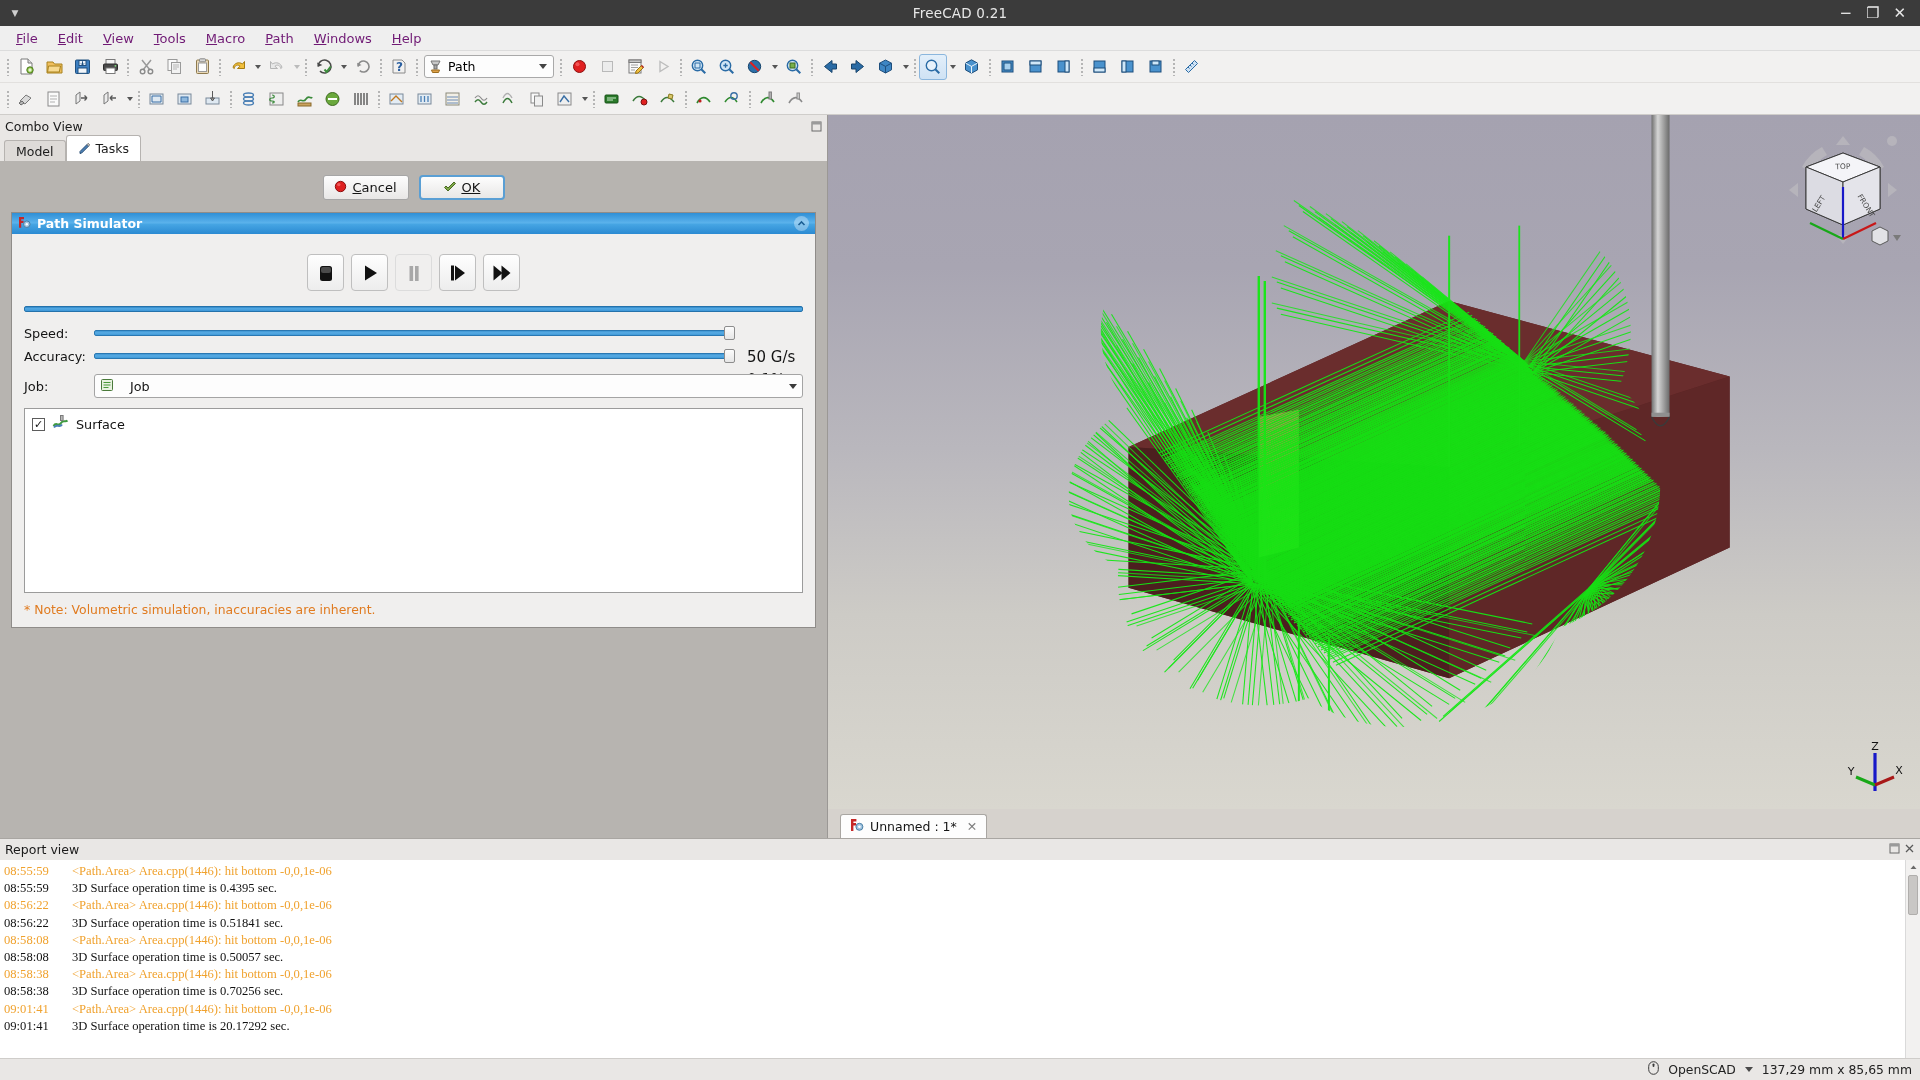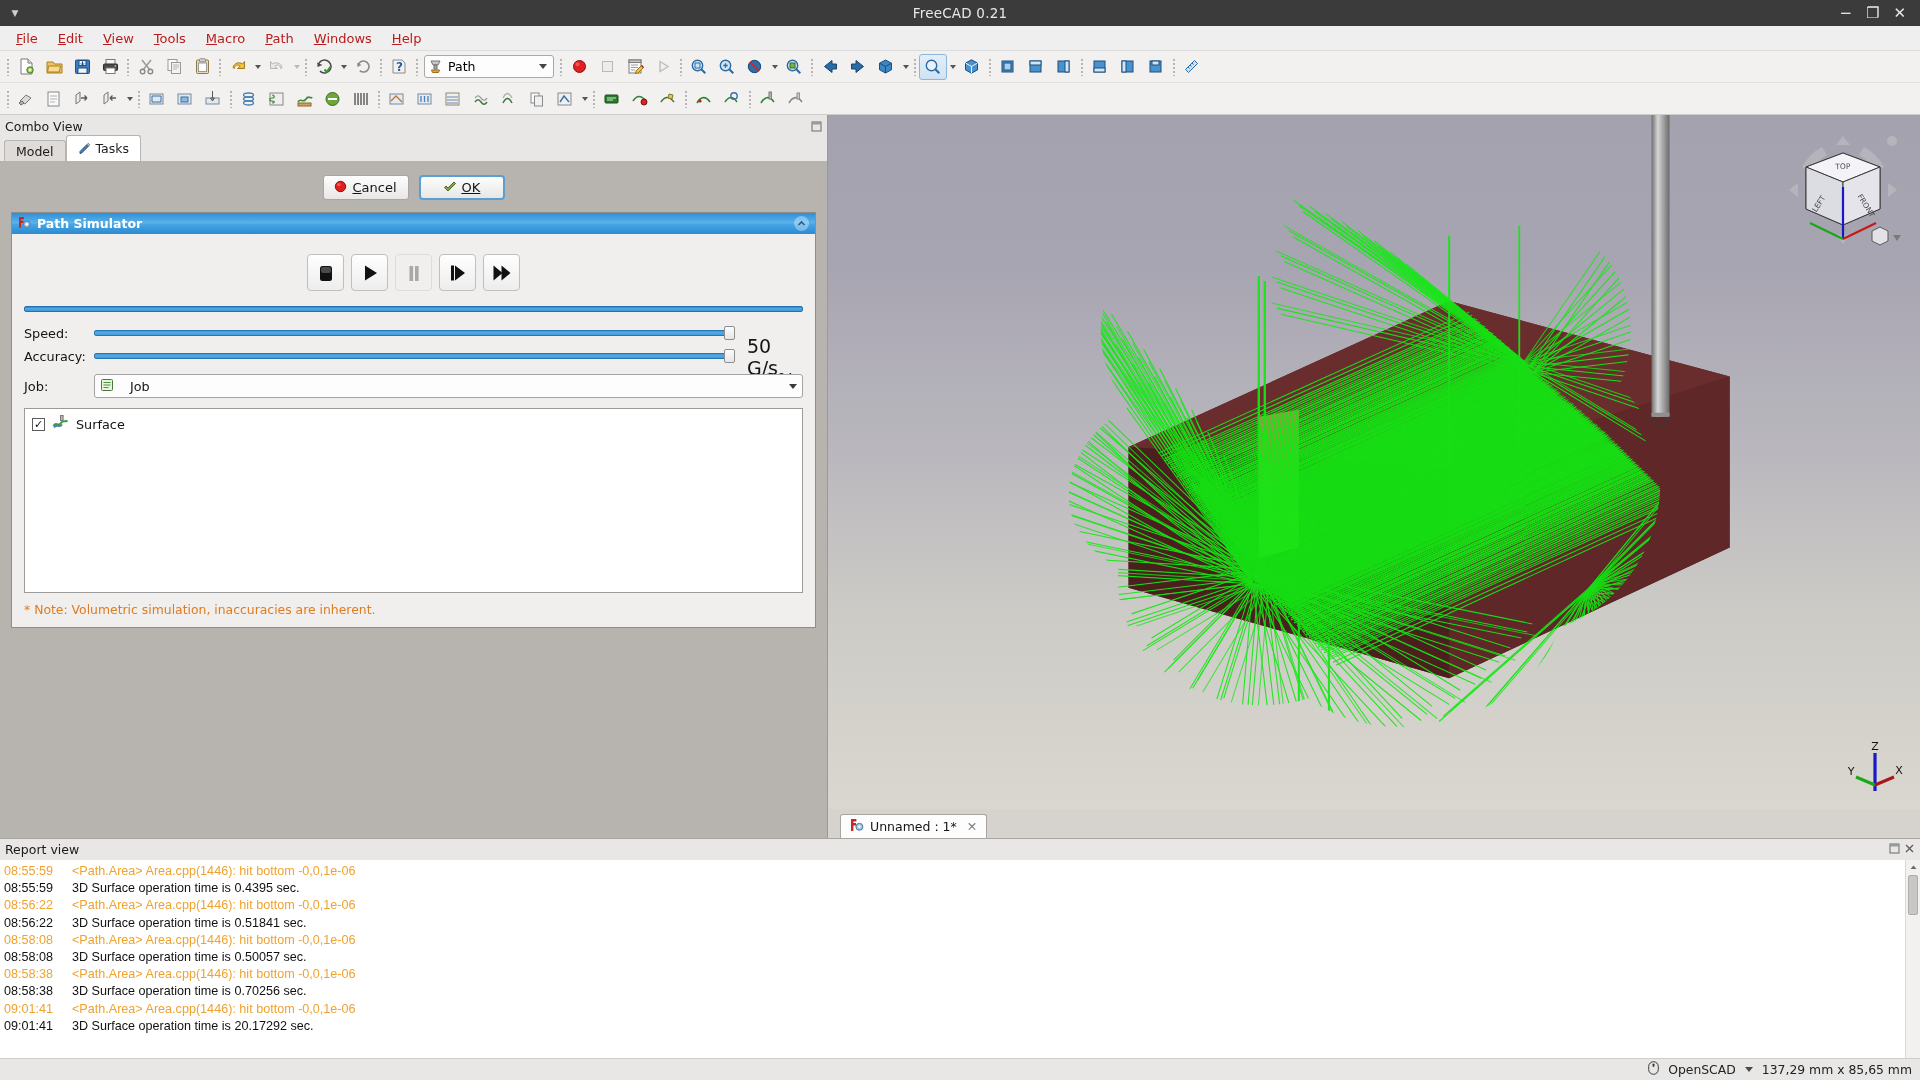--- a/index.html
+++ b/index.html
@@ -22,21 +22,21 @@
   .titlebar .tb-title { position: absolute; left: 0; right: 0; text-align: center; font-size: 13.5px; letter-spacing: .2px;}
   .titlebar .tb-btns { margin-left: auto; display: flex; gap: 14px; padding-right: 14px; z-index: 2; font-size: 15px; line-height: 1; }
   .titlebar .tb-btns span { cursor: default; }
 
   
   .menubar {
     height: 25px; background: #efefef; border-bottom: 1px solid #dcdcdc;
     display: flex; align-items: center; padding-left: 6px; gap: 0;
     flex: 0 0 25px;
   }
-  .menubar .mi { padding: 3px 10px; font-size: 13px; color: #b91c1c; white-space: nowrap;}
+  .menubar .mi { padding: 3px 10px; font-size: 13px; color: #701a75; white-space: nowrap;}
   .menubar .mi u { text-decoration: underline; }
 
   
   .toolbar {
     background: #f2f1f0; display: flex; align-items: center;
     padding: 0 4px; gap: 0; flex: 0 0 32px; height: 32px;
     border-bottom: 1px solid #e2e0de;
   }
   .toolbar.row2 { border-bottom: 1px solid #cfcdca; }
   .tbtn {
@@ -122,21 +122,21 @@
   .sliderrow .slbl { width: 64px; font-size: 12.8px; color: #141414; }
   .sliderrow .sltrack { flex: 1 1 auto; position: relative; height: 14px; display:flex; align-items:center;}
   .sliderrow .sltrack .bar {
     height: 6px; width: 100%; background: linear-gradient(#3e96d3,#59abe3 45%,#3f9ad8);
     border: 1px solid #2a78b2; border-radius: 2px;
   }
   .sliderrow .handle {
     position: absolute; right: 0px; top: 0px; width: 11px; height: 14px;
     background: linear-gradient(#fcfcfc,#e6e6e6); border: 1px solid #8d8d8d; border-radius: 2px;
   }
-  .sliderrow .sval { width: 62px; font-size: 19px; color: #141414; padding-left: 6px; margin-top: 48px;}
+  .sliderrow .sval { width: 62px; font-size: 15px; color: #141414; padding-left: 6px; margin-top: 48px;}
 
   .jobrow { display: flex; align-items: center; gap: 6px; margin: 8px 0 10px 0; }
   .jobrow .jlbl { width: 64px; font-size: 13px; color: #141414;}
   .jobcombo {
     flex: 1 1 auto; height: 24px; background: #fdfdfd; border: 1px solid #a4a4a4; border-radius: 3px;
     display: flex; align-items: center; gap: 16px; padding: 0 5px; font-size: 12.8px; color: #151515;
   }
   .jobcombo .cbx { margin-left: auto; border-left:4px solid transparent;border-right:4px solid transparent;border-top:5px solid #3a3a3a; }
 
   .oplist {
@@ -167,21 +167,21 @@
   .vtab .xclose { margin-left: 4px; opacity: .55; }
 
   
   .reportdock { flex: 0 0 220px; display: flex; flex-direction: column; background: #fff; border-top:1px solid #a9a6a2;}
   .report-title {
     height: 21px; background: #e9e7e5; display: flex; align-items: center; padding: 0 5px;
     font-size: 12.5px; color: #1a1a1a; flex: 0 0 21px;
   }
   .report-title .r-ctrl { margin-left:auto; display:flex; gap:4px; }
   .report-body { flex: 1 1 auto; background: #fff; position: relative; overflow: hidden; }
-  .report-lines { padding: 3px 4px 0 4px; font-size: 12.6px; line-height: 17.2px; font-family: Liberation Sans, sans-serif;}
+  .report-lines { padding: 3px 4px 0 4px; font-size: 12.6px; line-height: 17.2px; font-family: Liberation Serif, serif;}
   .rline { white-space: pre; color: #111; }
   .rline.warn { color: #f0a22e; }
   .rline .ts { display: inline-block; width: 68px; }
   .rscroll { position: absolute; right: 0; top: 0; bottom: 0; width: 15px; background: #f2f1f0; border-left: 1px solid #dadada; }
   .rscroll .sb-arrow { height:15px; display:flex;align-items:center;justify-content:center;}
   .rscroll .sb-thumb { position:absolute; top:15px; left:2px; right:2px; height:40px; background:#c9c7c5; border:1px solid #b0aeac; border-radius:2px;}
 
   
   .statusbar {
     flex: 0 0 22px; height: 22px; background: #e9e7e5; border-top: 1px solid #cfcdca;

